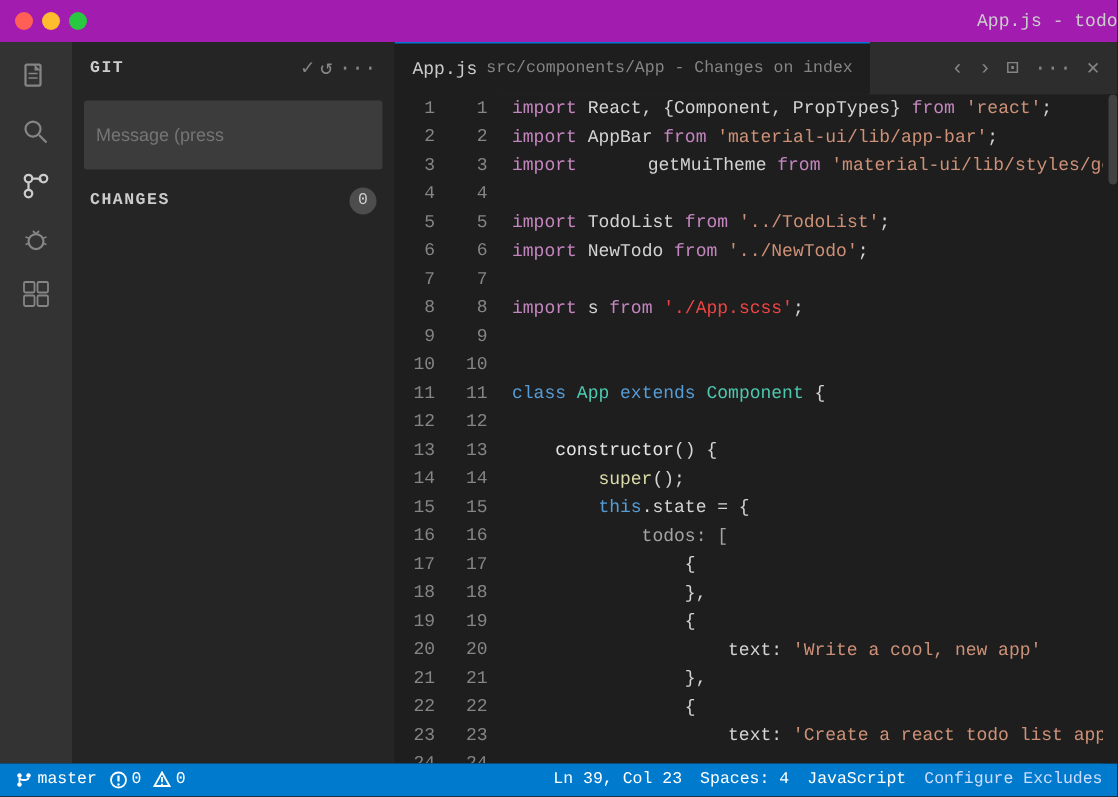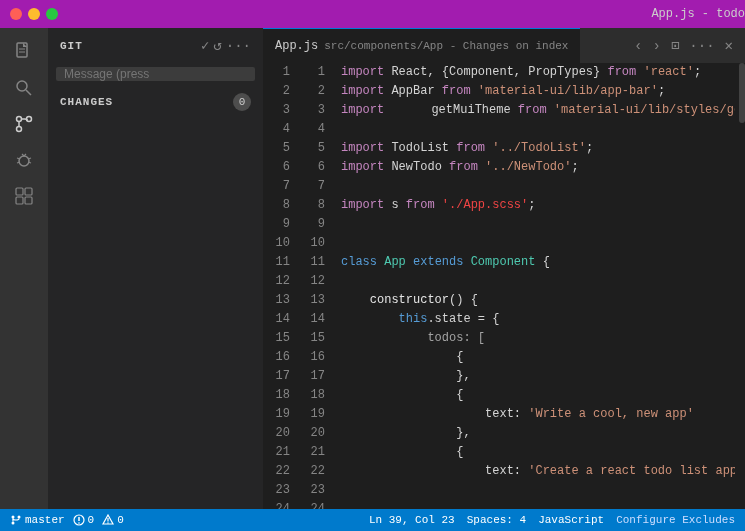--- a/index.html
+++ b/index.html
@@ -109,21 +109,21 @@
       font-size: 14px;
       cursor: pointer;
     }
 
     .message-input {
       margin: 4px 8px 8px;
       background: #3c3c3c;
       border: none;
       color: #858585;
       font-size: 12px;
-      padding: 0 8px;
+      padding: 16px 8px;
       border-radius: 2px;
       outline: none;
       width: calc(100% - 16px);
     }
 
     .changes-section {
       display: flex;
       align-items: center;
       padding: 4px 12px;
       cursor: pointer;
@@ -446,20 +446,21 @@
           <div style="line-height: 19px; white-space: pre; font-size: 12px;">&nbsp;</div>
           <div style="line-height: 19px; white-space: pre; font-size: 12px;"><span style="color: rgb(197, 134, 192);">import</span><span style="color: rgb(212, 212, 212);"> TodoList </span><span style="color: rgb(197, 134, 192);">from</span><span style="color: rgb(212, 212, 212);"> </span><span style="color: rgb(206, 145, 120);">'../TodoList'</span><span style="color: rgb(212, 212, 212);">;</span></div>
           <div style="line-height: 19px; white-space: pre; font-size: 12px;"><span style="color: rgb(197, 134, 192);">import</span><span style="color: rgb(212, 212, 212);"> NewTodo </span><span style="color: rgb(197, 134, 192);">from</span><span style="color: rgb(212, 212, 212);"> </span><span style="color: rgb(206, 145, 120);">'../NewTodo'</span><span style="color: rgb(212, 212, 212);">;</span></div>
           <div style="line-height: 19px; white-space: pre; font-size: 12px;">&nbsp;</div>
           <div style="line-height: 19px; white-space: pre; font-size: 12px;"><span style="color: rgb(197, 134, 192);">import</span><span style="color: rgb(212, 212, 212);"> s </span><span style="color: rgb(197, 134, 192);">from</span><span style="color: rgb(212, 212, 212);"> </span><span style="color: #ef4444;">'./App.scss'</span><span style="color: rgb(212, 212, 212);">;</span></div>
           <div style="line-height: 19px; white-space: pre; font-size: 12px;">&nbsp;</div>
           <div style="line-height: 19px; white-space: pre; font-size: 12px;">&nbsp;</div>
           <div style="line-height: 19px; white-space: pre; font-size: 12px;"><span style="color: rgb(86, 156, 214);">class</span><span style="color: rgb(212, 212, 212);"> </span><span style="color: rgb(78, 201, 176);">App</span><span style="color: rgb(212, 212, 212);"> </span><span style="color: rgb(86, 156, 214);">extends</span><span style="color: rgb(212, 212, 212);"> </span><span style="color: rgb(78, 201, 176);">Component</span><span style="color: rgb(212, 212, 212);"> {</span></div>
           <div style="line-height: 19px; white-space: pre; font-size: 12px;">&nbsp;</div>
           <div style="line-height: 19px; white-space: pre; font-size: 12px;"><span style="color: rgb(212, 212, 212);">    </span><span style="color: #e5e5e5;">constructor</span><span style="color: rgb(212, 212, 212);">() {</span></div>
+          <div style="line-height: 19px; white-space: pre; font-size: 12px;"><span style="color: rgb(212, 212, 212);">        </span><span style="color: rgb(220, 220, 170);">super</span><span style="color: rgb(212, 212, 212);">();</span></div>
           <div style="line-height: 19px; white-space: pre; font-size: 12px;"><span style="color: rgb(212, 212, 212);">        </span><span style="color: rgb(86, 156, 214);">this</span><span style="color: rgb(212, 212, 212);">.state = {</span></div>
           <div style="line-height: 19px; white-space: pre; font-size: 12px;"><span style="color: #a3a3a3;">            todos: [</span></div>
           <div style="line-height: 19px; white-space: pre; font-size: 12px;"><span style="color: rgb(212, 212, 212);">                {</span></div>
           <div style="line-height: 19px; white-space: pre; font-size: 12px;"><span style="color: rgb(212, 212, 212);">                },</span></div>
           <div style="line-height: 19px; white-space: pre; font-size: 12px;"><span style="color: rgb(212, 212, 212);">                {</span></div>
           <div style="line-height: 19px; white-space: pre; font-size: 12px;"><span style="color: rgb(212, 212, 212);">                    text: </span><span style="color: rgb(206, 145, 120);">'Write a cool, new app'</span></div>
           <div style="line-height: 19px; white-space: pre; font-size: 12px;"><span style="color: rgb(212, 212, 212);">                },</span></div>
           <div style="line-height: 19px; white-space: pre; font-size: 12px;"><span style="color: rgb(212, 212, 212);">                {</span></div>
           <div style="line-height: 19px; white-space: pre; font-size: 12px;"><span style="color: rgb(212, 212, 212);">                    text: </span><span style="color: rgb(206, 145, 120);">'Create a react todo list app'</span></div>
         </div>

